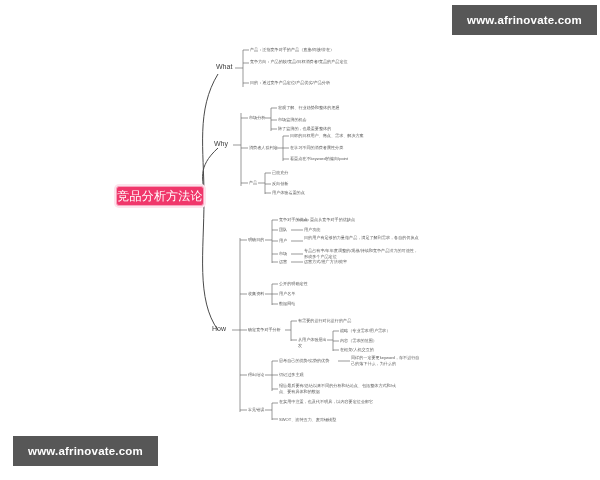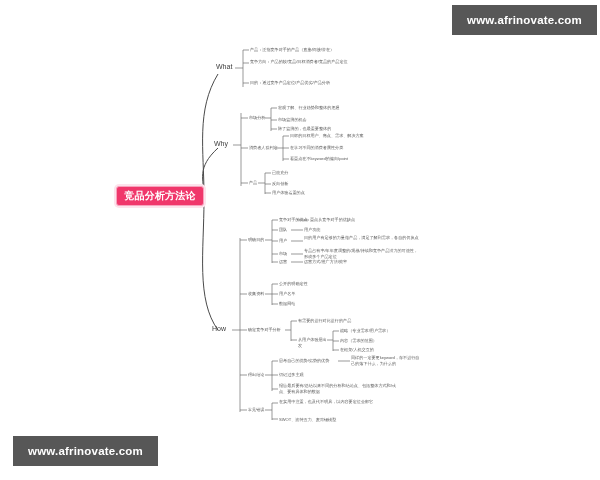--- a/index.html
+++ b/index.html
@@ -52,22 +52,22 @@
     border: 1px solid #f7a3bd;
     border-radius: 3px;
     box-shadow: 0 0 0 2px #fde3ec;
     display: flex;
     align-items: center;
     justify-content: center;
     box-sizing: border-box;
   }
   .root-label {
     color: #ffffff;
-    font-size: 10px;
-    font-weight: bold;
+    font-size: 12px;
+    font-weight: normal;
     letter-spacing: 0.2px;
     white-space: nowrap;
   }
 
   
   .lvl1 {
     position: absolute;
     font-size: 7px;
     color: #3c3c3c;
     white-space: nowrap;

